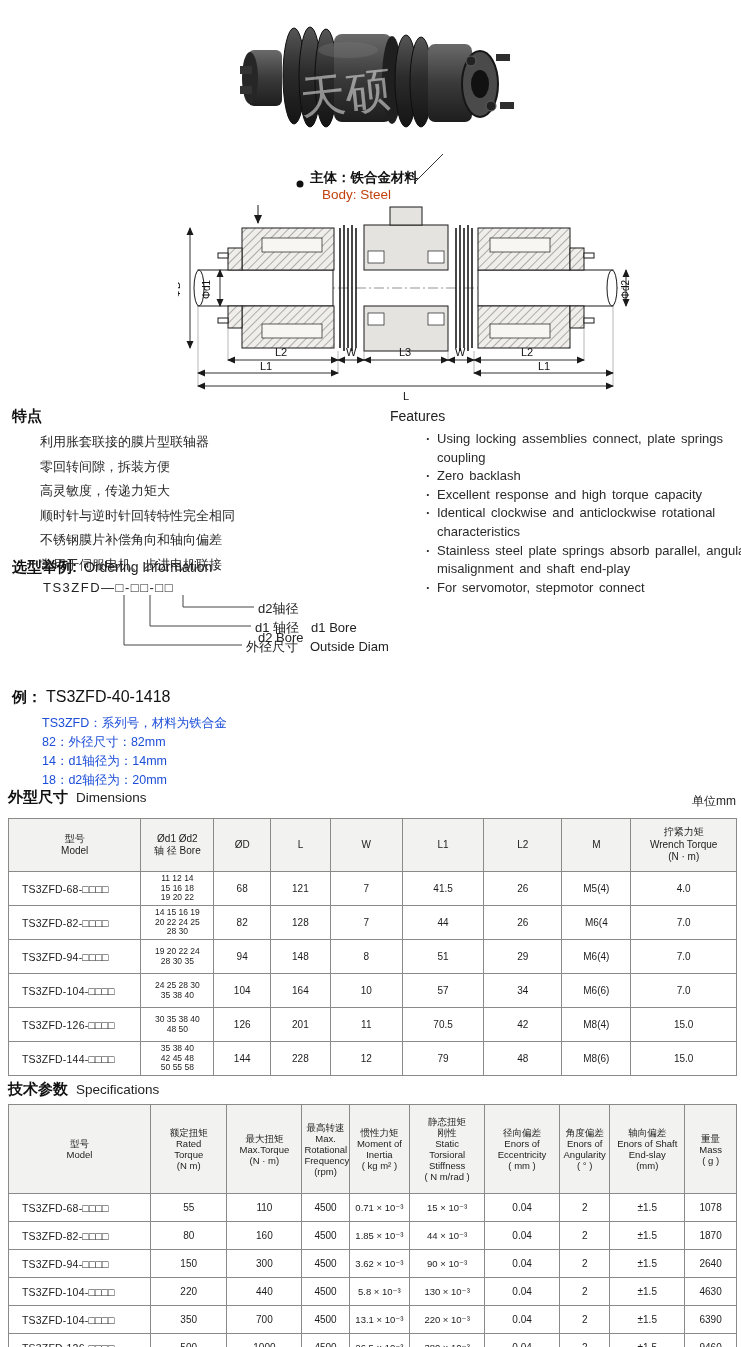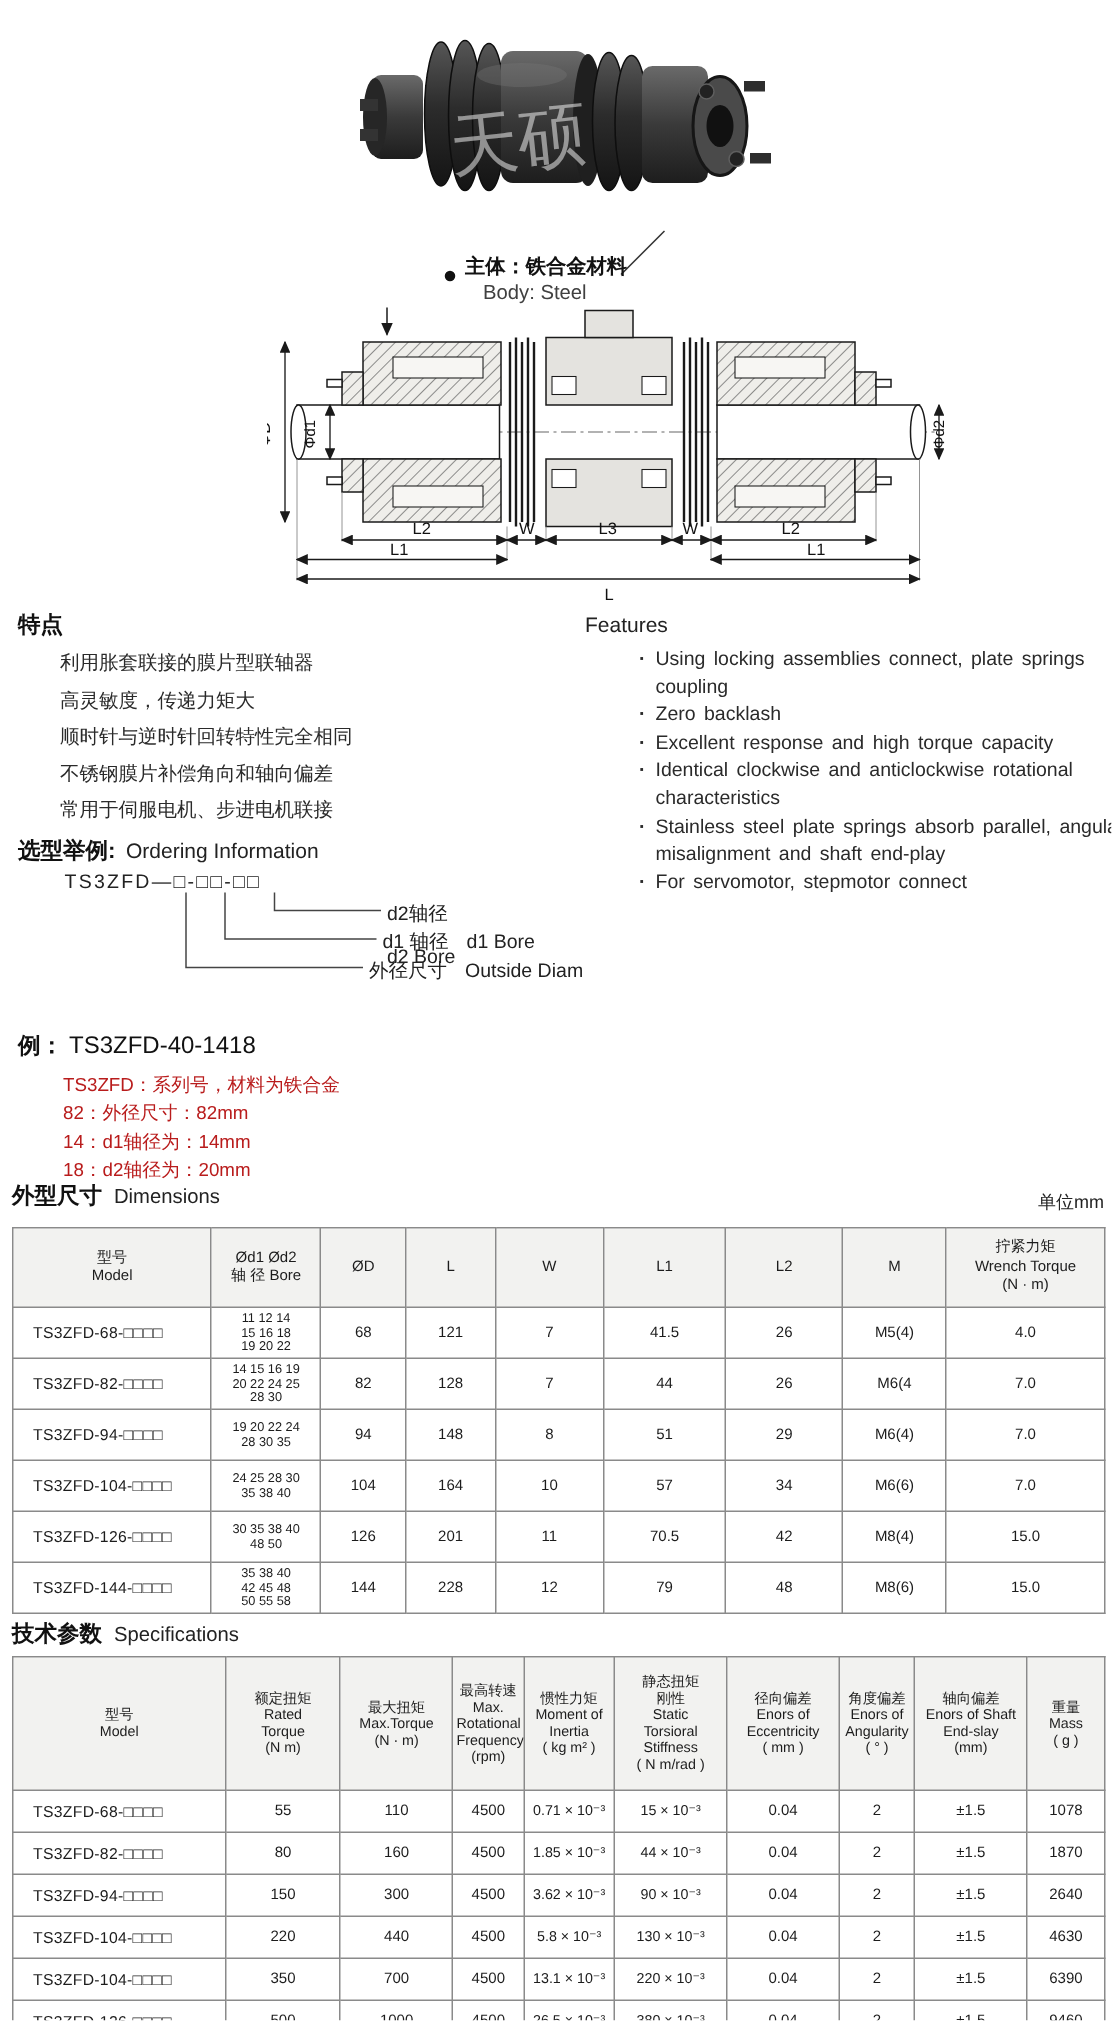--- a/index.html
+++ b/index.html
@@ -15,21 +15,21 @@
   .feat-cn-item{font-size:13px;line-height:24.5px;color:#2a2a2a;white-space:nowrap;}
   .feat-en-item{position:relative;font-size:13px;line-height:18.6px;color:#2a2a2a;
                 padding-left:11px;word-spacing:2px;}
   .feat-en-item::before{content:"\00b7";position:absolute;left:0;top:0;font-weight:bold;}
 
   
   .ordering-code{font-size:13px;letter-spacing:1.5px;color:#222;}
   .ord-label-row{display:flex;gap:12px;align-items:baseline;font-size:13px;color:#222;white-space:nowrap;}
 
   
-  .example-line{font-size:12.5px;line-height:19px;color:#b91c1c;white-space:nowrap;}
+  .example-line{font-size:12.5px;line-height:19px;color:#1d4ed8;white-space:nowrap;}
   .example-line-en{font-size:13px;line-height:19.2px;color:#2a2a2a;white-space:nowrap;}
   .example-code-cn{font-size:16px;color:#111;}
   .example-label-cn{font-size:15px;font-weight:bold;color:#111;}
 
   
   table{border-collapse:collapse;table-layout:fixed;width:729px;}
   th,td{border:1px solid #8a8a8a;text-align:center;vertical-align:middle;
         padding:1px 2px;overflow:hidden;}
   th{background:#f2f2f0;font-weight:normal;white-space:pre-line;}
   #dims-table th{font-size:10px;line-height:12.5px;height:50px;}
@@ -81,21 +81,21 @@
       <circle cx="263" cy="104" r="5" fill="#222" stroke="#5f5f5f"></circle>
       <rect x="268" y="52" width="14" height="7" fill="#2e2e2e"></rect>
       <rect x="272" y="100" width="14" height="7" fill="#2e2e2e"></rect>
       <ellipse cx="120" cy="48" rx="30" ry="8" fill="#777" opacity="0.35"></ellipse>
     </g>
     <text x="72" y="105" font-size="46" fill="#ffffff" opacity="0.5" transform="rotate(-6 140 95)">天硕</text>
     <line x1="215" y1="152" x2="186" y2="181" stroke="#333" stroke-width="1"></line>
     <circle cx="72" cy="182" r="3.5" fill="#111"></circle>
   </svg>
   <div class="abs" style="left:310px;top:169px;font-size:13.5px;font-weight:bold;color:#111;">主体：铁合金材料</div>
-  <div class="abs" style="left:322px;top:187px;font-size:13.5px;color:#404040;">Body: Steel</div>
+  <div class="abs" style="left:322px;top:187px;font-size:13.5px;color:#c2410c;">Body: Steel</div>
 
   <svg class="abs" style="left:178px;top:203px;" width="465" height="200" viewBox="0 0 465 200">
     <defs>
       <pattern id="hatch" width="6" height="6" patternUnits="userSpaceOnUse" patternTransform="rotate(45)">
         <rect width="6" height="6" fill="#efeeea"></rect>
         <line x1="0" y1="0" x2="0" y2="6" stroke="#6a6a6a" stroke-width="1"></line>
       </pattern>
       <marker id="ar" markerWidth="9" markerHeight="8" refX="8" refY="4" orient="auto-start-reverse">
         <path d="M0,0 L9,4 L0,8 z" fill="#1a1a1a"></path>
       </marker>
@@ -191,20 +191,21 @@
     <text x="360" y="167" font-size="11" fill="#111">L1</text>
 
     <line x1="20" y1="183" x2="435" y2="183" stroke="#1a1a1a" stroke-width="0.9" marker-start="url(#ar)" marker-end="url(#ar)"></line>
     <text x="225" y="197" font-size="11" fill="#111">L</text>
   </svg>
 
   <div class="abs sec-title-cn" style="left:12px;top:407px;">特点</div>
   <div class="abs" style="left:40px;top:430px;width:330px;">
 
   <div class="feat-cn-item">利用胀套联接的膜片型联轴器</div>
+      <div class="feat-cn-item">零回转间隙，拆装方便</div>
       <div class="feat-cn-item">高灵敏度，传递力矩大</div>
       <div class="feat-cn-item">顺时针与逆时针回转特性完全相同</div>
       <div class="feat-cn-item">不锈钢膜片补偿角向和轴向偏差</div>
       <div class="feat-cn-item">常用于伺服电机、步进电机联接</div>
     </div>
 
   <div class="abs sec-title-en" style="left:390px;top:408px;font-size:14px;">Features</div>
   <div class="abs" style="left:426px;top:430px;width:324px;">
 
   <div class="feat-en-item">Using locking assemblies connect, plate springs coupling</div>

